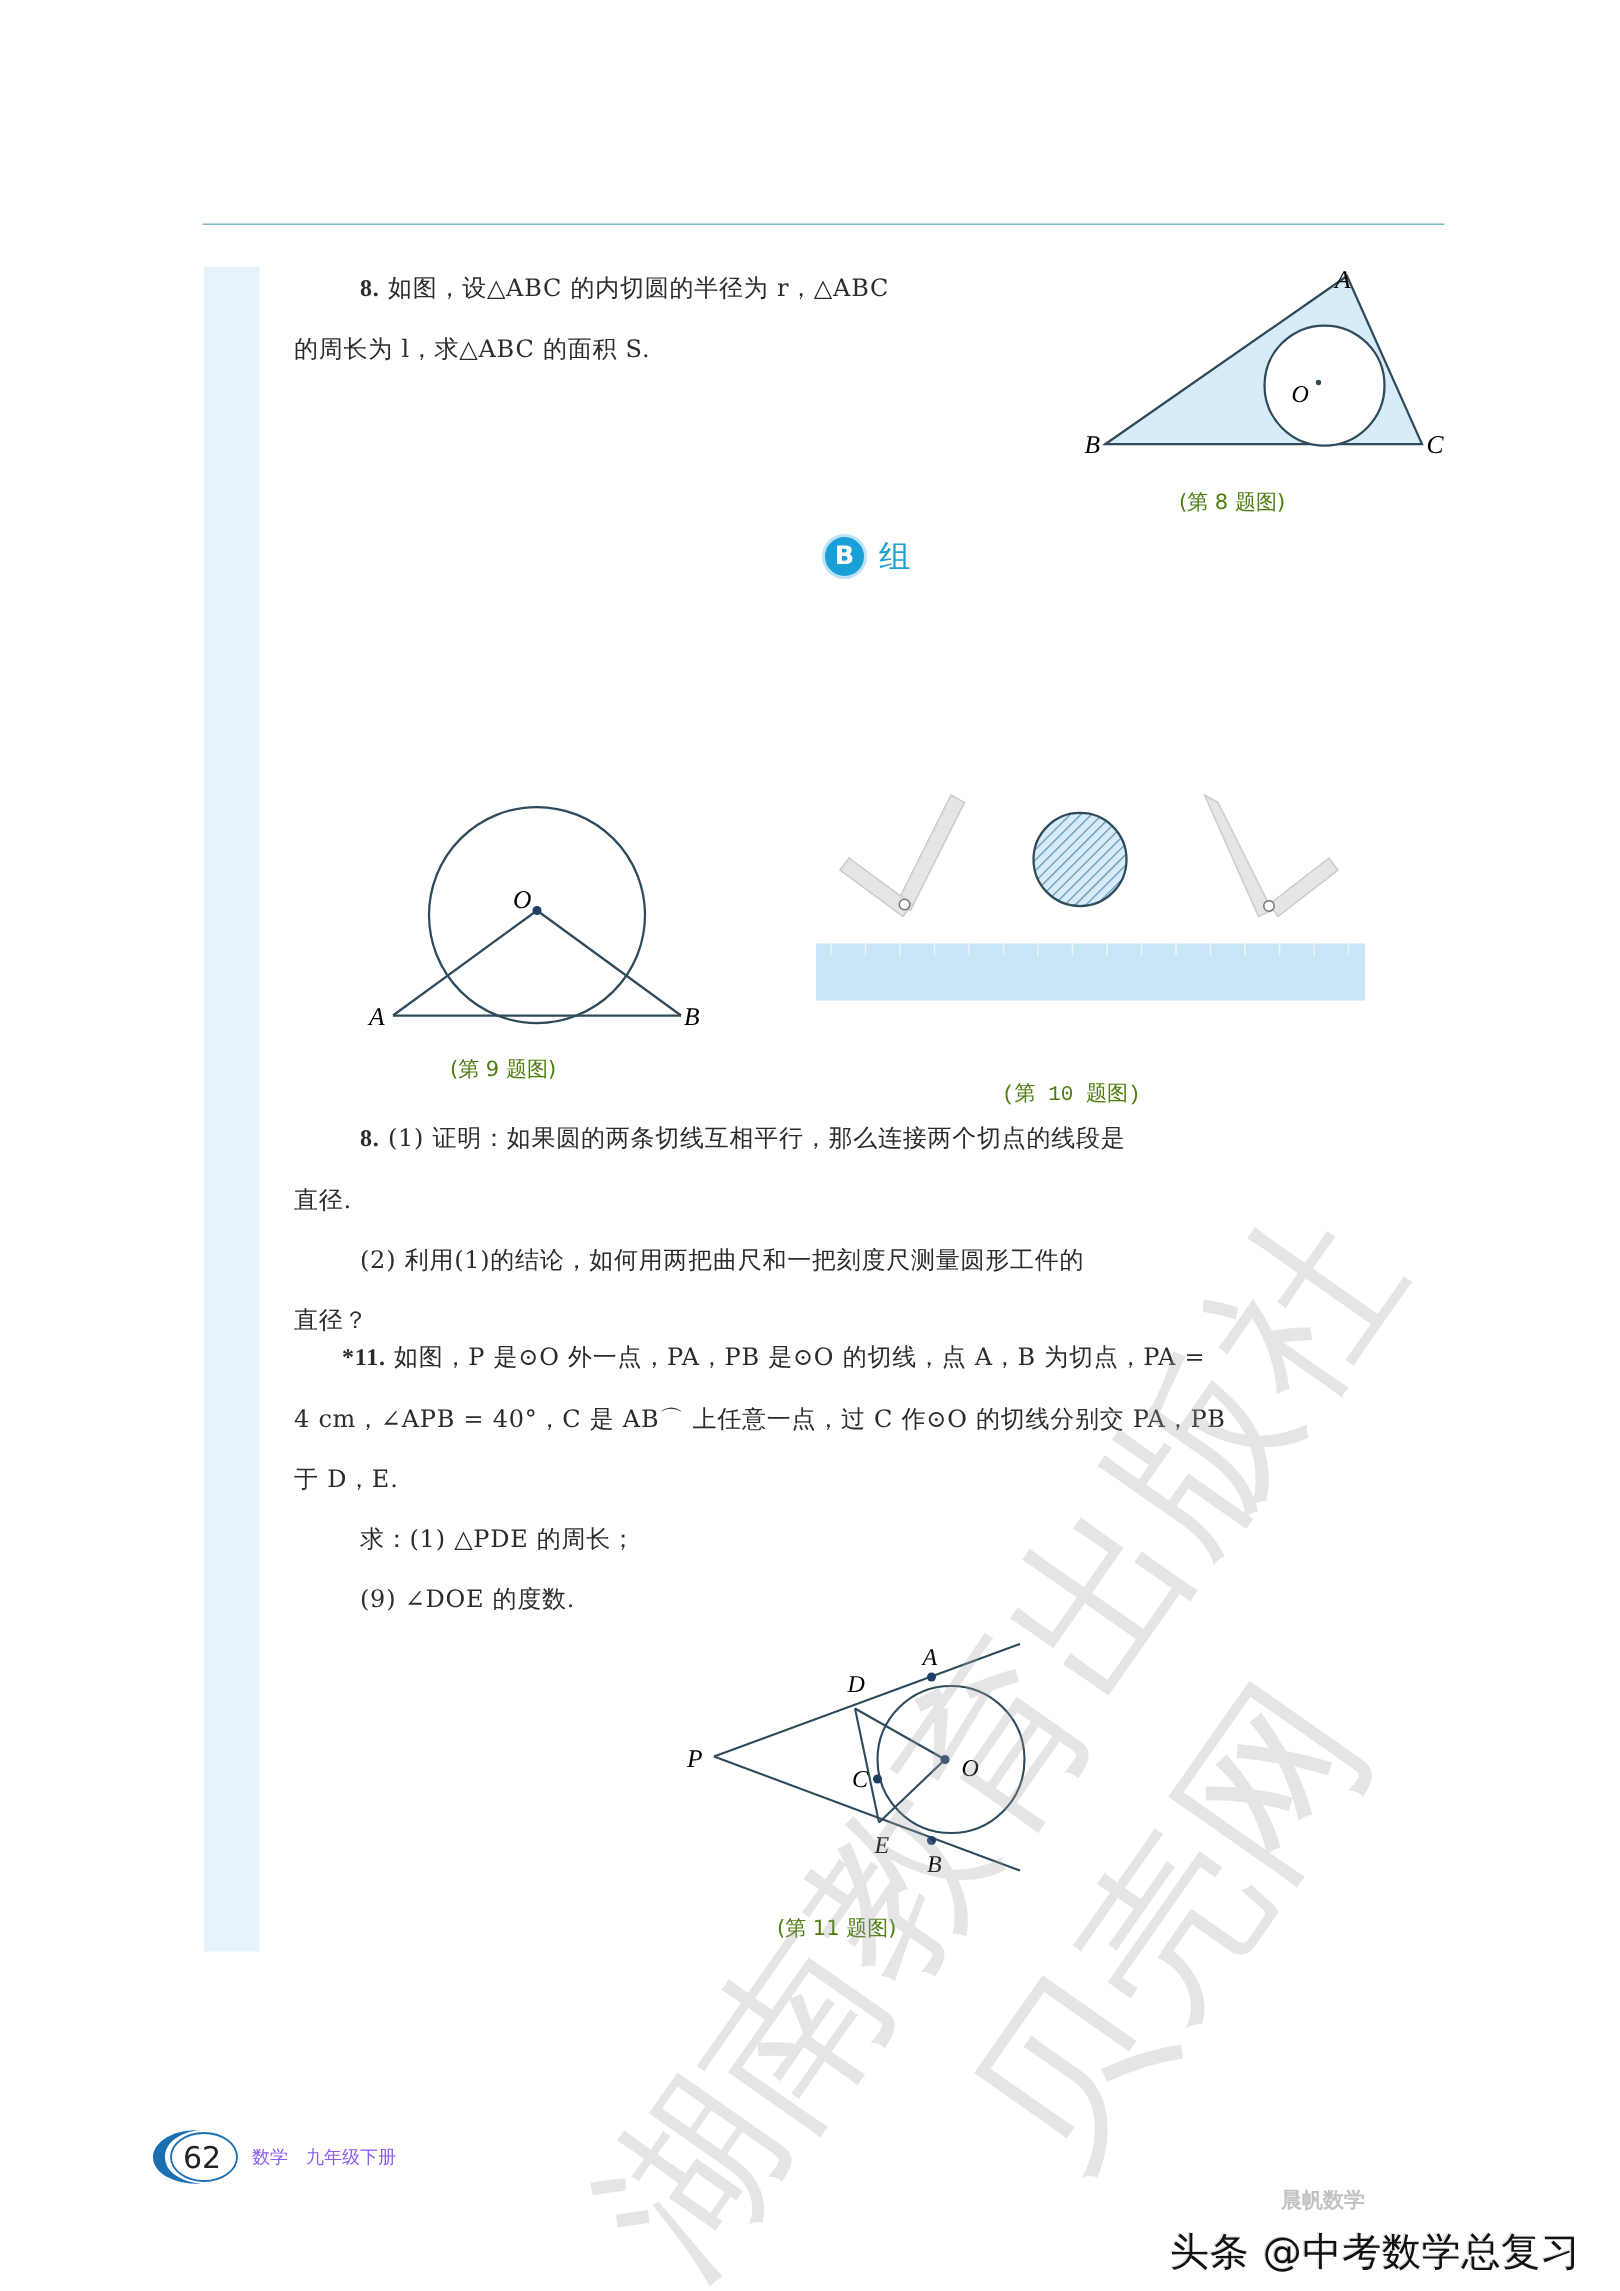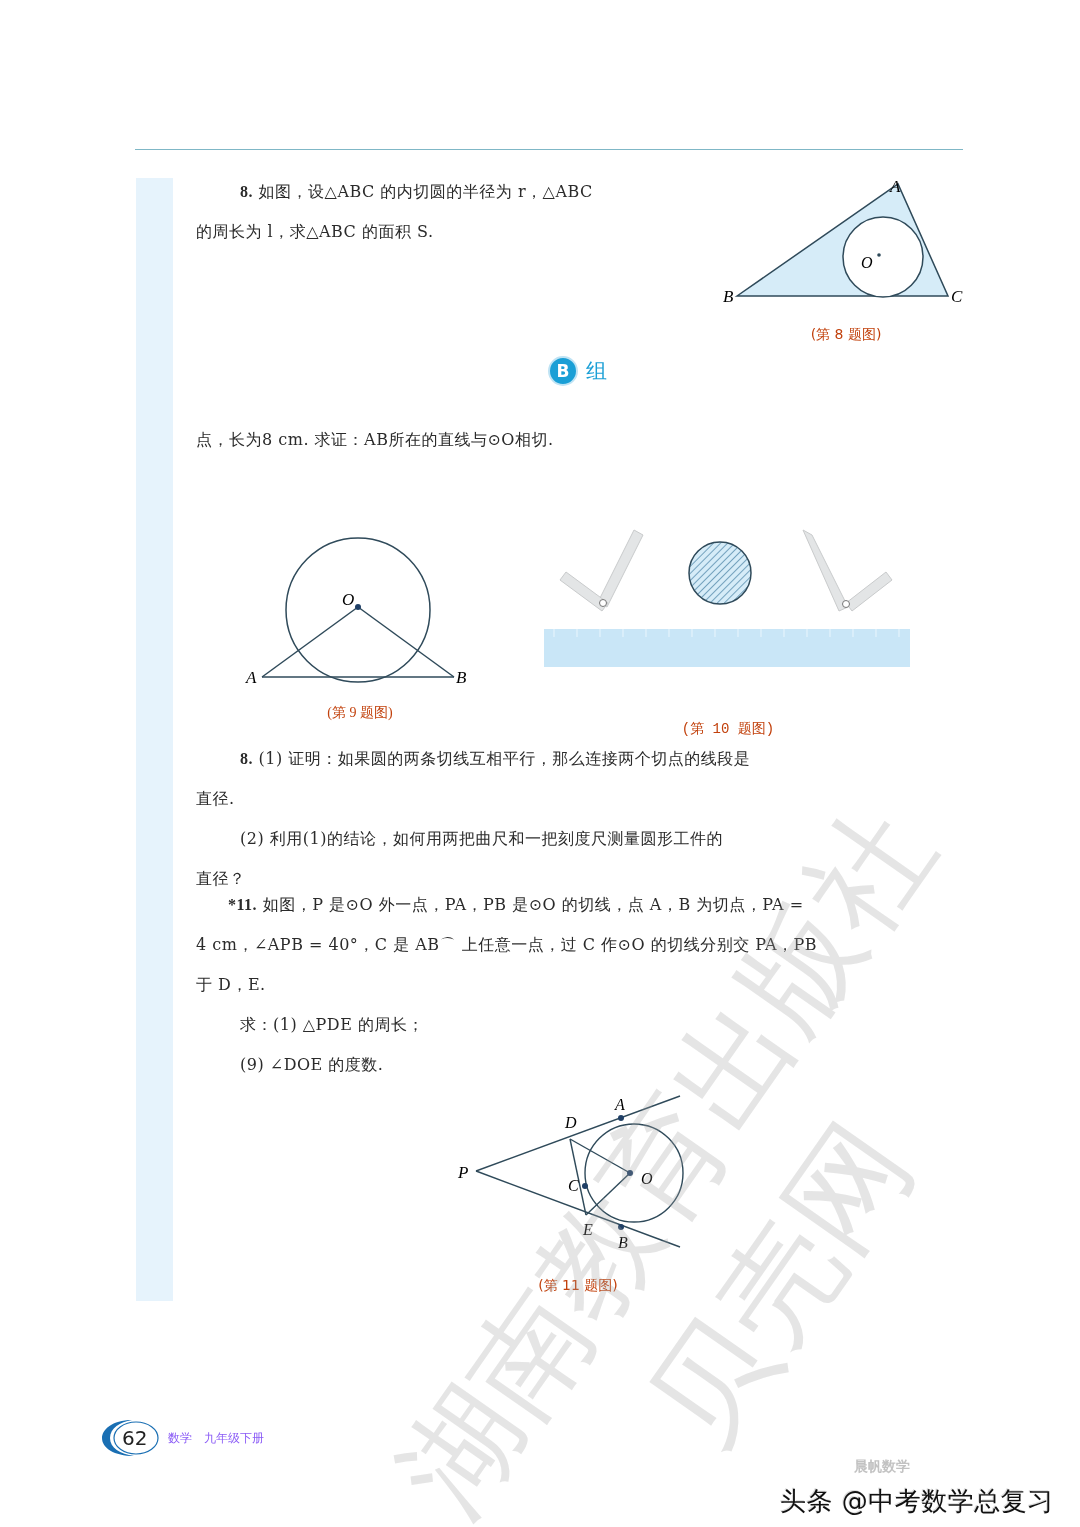--- a/index.html
+++ b/index.html
@@ -10,22 +10,22 @@
       color: #2a2a2a;
     }
     .abs { position: absolute; }
     .top-rule { left: 135px; top: 149px; width: 828px; height: 0; border-top: 1.5px solid #7fb7c6; }
     .side-stripe { left: 136px; top: 178px; width: 37px; height: 1123px; background: #e6f3fc; }
     .para {
       position: absolute; font-size: 16px; line-height: 40px; letter-spacing: 0.5px; color: #2b2b2b;
     }
     .para b { font-family: "Liberation Serif", serif; font-weight: bold; }
     .caption {
-      position: absolute; font-family: "DejaVu Sans", sans-serif; font-size: 14px; color: #c2410c;
-      text-align: center;
+      position: absolute; font-family: "DejaVu Sans", sans-serif; font-size: 14px; color: #4d7c0f;
+      text-align: left;
     }
     .group-badge { left: 548px; top: 356px; display: flex; align-items: center; gap: 8px; }
     .badge-circle {
       width: 26px; height: 26px; border-radius: 50%; background: #1a9fd6;
       border: 2px solid #bfe3f4; color: #fff; font-family: "DejaVu Sans", sans-serif;
       font-weight: bold; font-size: 17px; display: flex; align-items: center; justify-content: center;
     }
     .badge-label { font-family: "DejaVu Sans", sans-serif; font-size: 21px; color: #1a9fd6; }
     .footer-num {
       left: 102px; top: 1418px; width: 58px; height: 40px;
@@ -67,34 +67,33 @@
   <text x="146" y="96" font-size="16">O</text>
 </svg>
 <div class="caption" style="left:786px; top:326px; width:120px;">(第 8 题图)</div>
 
 <div class="abs group-badge">
   <div class="badge-circle">B</div>
   <span class="badge-label">组</span>
 </div>
 
 <div class="para" style="left:196px; top:420px; width:770px;">
-  <div>点，长为8 cm. 求证：AB所在的直线与⊙O相切.</div>
 </div>
 
 <svg class="abs" style="left:240px; top:525px;" width="240" height="165">
   <circle cx="118" cy="85" r="72" fill="none" stroke="#2f4a5a" stroke-width="1.5"></circle>
   <line x1="22" y1="152" x2="214" y2="152" stroke="#2f4a5a" stroke-width="1.5"></line>
   <line x1="22" y1="152" x2="118" y2="82" stroke="#2f4a5a" stroke-width="1.5"></line>
   <line x1="214" y1="152" x2="118" y2="82" stroke="#2f4a5a" stroke-width="1.5"></line>
   <circle cx="118" cy="82" r="3" fill="#1f3f66"></circle>
   <text x="102" y="80" font-size="17">O</text>
   <text x="6" y="158" font-size="17">A</text>
   <text x="216" y="158" font-size="17">B</text>
 </svg>
-<div class="caption" style="left:300px; top:704px; width:120px;font-family:Liberation Serif, serif;">(第 9 题图)</div>
+<div class="caption" style="left:300px; top:704px; width:120px;">(第 9 题图)</div>
 
 <svg class="abs" style="left:540px; top:525px;" width="375" height="145">
   <defs>
     <pattern id="hatch" width="5" height="5" patternUnits="userSpaceOnUse" patternTransform="rotate(45)">
       <rect width="5" height="5" fill="#d6ecf8"></rect>
       <line x1="0" y1="0" x2="0" y2="5" stroke="#5b8fb0" stroke-width="1.6"></line>
     </pattern>
   </defs>
 
   <g>

